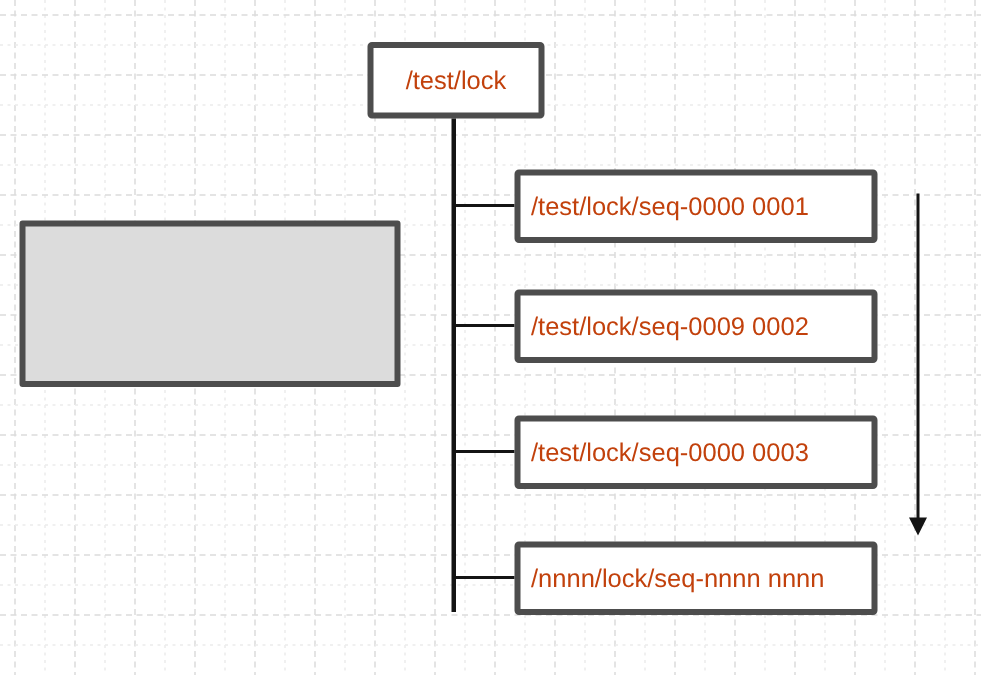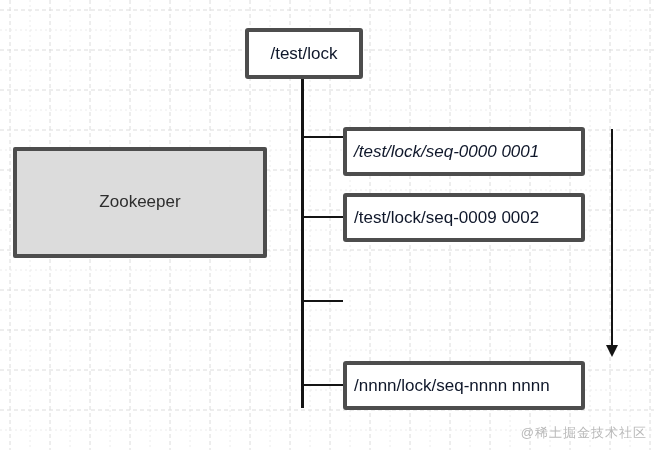--- a/index.html
+++ b/index.html
@@ -1,25 +1,25 @@
 <!DOCTYPE html>
 <html><head>
 <meta charset="utf-8">
 <style>
   html,body{margin:0;padding:0;}
   body{font-family:"Liberation Sans","DejaVu Sans",sans-serif;background:#fff;}
   .stage{position:relative;width:654px;height:450px;background:#ffffff;overflow:hidden;}
   .grid{position:absolute;left:0;top:0;width:654px;height:450px;pointer-events:none;}
 
   .node{position:absolute;box-sizing:border-box;background:#ffffff;
-        border:4px solid #4d4d4d;border-radius:3px;color:#0f172a;
+        border:4px solid #4d4d4d;border-radius:3px;color:#c2410c;
         display:flex;align-items:center;font-size:17px;}
   .root-node{left:245px;top:28px;width:118px;height:51px;justify-content:center;}
   .child-node{left:343px;width:242px;height:49px;padding-left:7px;}
-  .cn1{top:127px;font-style:italic;} .cn2{top:193px;} .cn3{top:277px;} .cn4{top:361px;}
+  .cn1{top:113px;} .cn2{top:193px;} .cn3{top:277px;} .cn4{top:361px;}
 
   .annotation-box{position:absolute;left:13px;top:147px;width:254px;height:111px;
         box-sizing:border-box;background:#dcdcdc;border:4px solid #4d4d4d;border-radius:2px;
         display:flex;flex-direction:column;align-items:center;justify-content:center;
         font-size:17px;color:#2e2e2e;line-height:1.45;text-align:center;}
 
   .trunk{position:absolute;left:301px;top:79px;width:3px;height:329px;background:#141414;}
   .branch{position:absolute;left:303px;width:40px;height:2px;background:#141414;}
   .br1{top:136px;} .br2{top:216px;} .br3{top:300px;} .br4{top:384px;}
 
@@ -92,39 +92,40 @@
       <line x1="0" y1="390" x2="654" y2="390" stroke="#ececec" stroke-width="1" stroke-dasharray="2 3"></line>
       <line x1="0" y1="410" x2="654" y2="410" stroke="#dcdcdc" stroke-width="1" stroke-dasharray="4 3"></line>
       <line x1="0" y1="430" x2="654" y2="430" stroke="#ececec" stroke-width="1" stroke-dasharray="2 3"></line>
     </svg>
 
   <div class="node root-node">
     <span>/test/lock</span>
   </div>
 
   <div class="annotation-box">
-    <span>Zookeeper</span>
   </div>
 
   <div class="trunk"></div>
   <div class="branch br1"></div>
   <div class="branch br2"></div>
   <div class="branch br3"></div>
   <div class="branch br4"></div>
 
   <div class="node child-node cn1">
     <span>/test/lock/seq-0000 0001</span>
   </div>
   <div class="node child-node cn2">
     <span>/test/lock/seq-0009 0002</span>
   </div>
+  <div class="node child-node cn3">
+    <span>/test/lock/seq-0000 0003</span>
+  </div>
   <div class="node child-node cn4">
     <span>/nnnn/lock/seq-nnnn nnnn</span>
   </div>
 
   <div class="seq-arrow">
     <div class="shaft"></div>
     <div class="head"></div>
   </div>
 
-  <div class="watermark">@稀土掘金技术社区</div>
 
 </div>
 
 </body></html>

